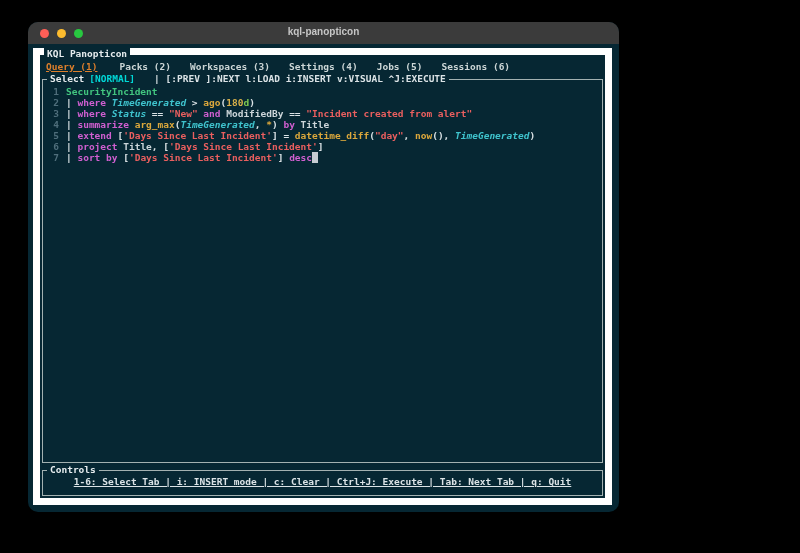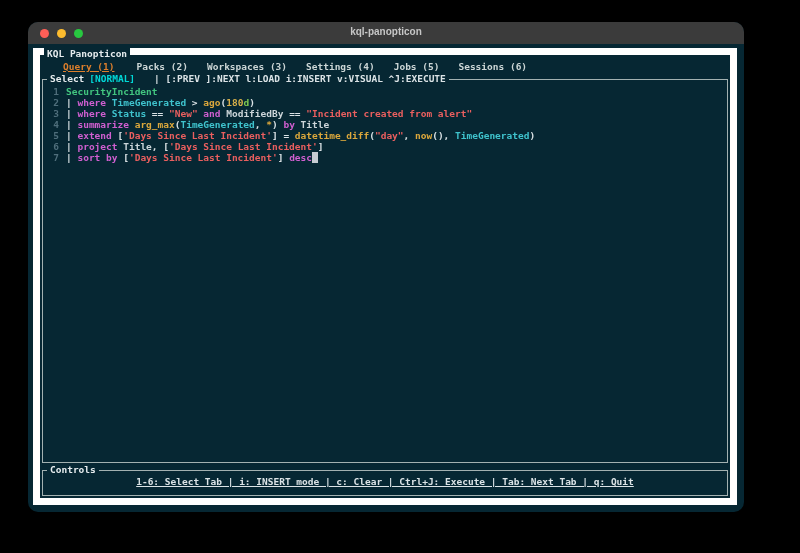--- a/index.html
+++ b/index.html
@@ -4,21 +4,21 @@
 <style>
   html,body{margin:0;padding:0;}
   body{
     width:800px;height:553px;
     background:#000000;
     font-family:"DejaVu Sans Mono", monospace;
     overflow:hidden;
     position:relative;
   }
   .window{
-    position:absolute;left:28px;top:22px;width:716px;height:490px;
+    position:absolute;left:28px;top:22px;width:591px;height:490px;
     background:#062733;
     border-radius:10px;
     box-shadow:0 18px 40px rgba(0,0,0,0.75);
   }
   .titlebar{
     position:absolute;left:0;top:0;right:0;height:22px;
     background:#3b3b3b;
     border-radius:10px 10px 0 0;
   }
   .lights{position:absolute;left:12px;top:7px;display:flex;gap:8px;}
@@ -41,21 +41,21 @@
     border:7px solid #ffffff;
     display:flex;flex-direction:column;
   }
   .boxlabel{
     position:absolute;top:-7px;left:4px;
     background:#062733;padding:0 3px;
     color:#e6ecee;line-height:12px;white-space:pre;
   }
   .tabbar{
     display:flex;align-items:center;
-    margin:4px 0 0 17px;height:14px;white-space:pre;
+    margin:4px 0 0 0;height:14px;white-space:pre;
   }
   .tab{color:#ccd6d6;margin-right:13px;padding:0 3px;cursor:default;}
   .tab.active{
     color:#dd7f2c;
     text-decoration:underline;
     padding:0 6px;
   }
   .qpanel{
     flex:1;margin:6px 2px 4px 2px;
     border:1px solid #a3b1b1;
@@ -71,21 +71,21 @@
   .ql-mode{color:#00d7d7;margin-left:5px;}
   .ql-help{color:#dbe3e6;margin-left:19px;}
   .code{
     position:absolute;left:4px;top:6px;right:4px;bottom:4px;
     white-space:pre;line-height:11px;overflow:hidden;
   }
   .code-line{height:11px;}
   .tk-ln{display:inline-block;width:12px;text-align:right;margin-right:7px;color:#4f6e7b;}
   .tk-tbl{color:#42c57f;}
   .tk-kw{color:#d05fd0;}
-  .tk-col{color:#3fc3cd;}
+  .tk-col{color:#3fc3cd;font-style:italic;}
   .tk-id{color:#cdd6da;}
   .tk-fn{color:#dca83c;}
   .tk-str{color:#ea5f5f;}
   .tk-num{color:#d8b04a;}
   .tk-unit{color:#7ec850;}
   .tk-pun{color:#dbe3e6;}
   .tk-cur{background:#c6ccd2;color:#062733;}
   .cpanel{
     height:24px;margin:3px 2px 2px 2px;
     border:1px solid #a3b1b1;

